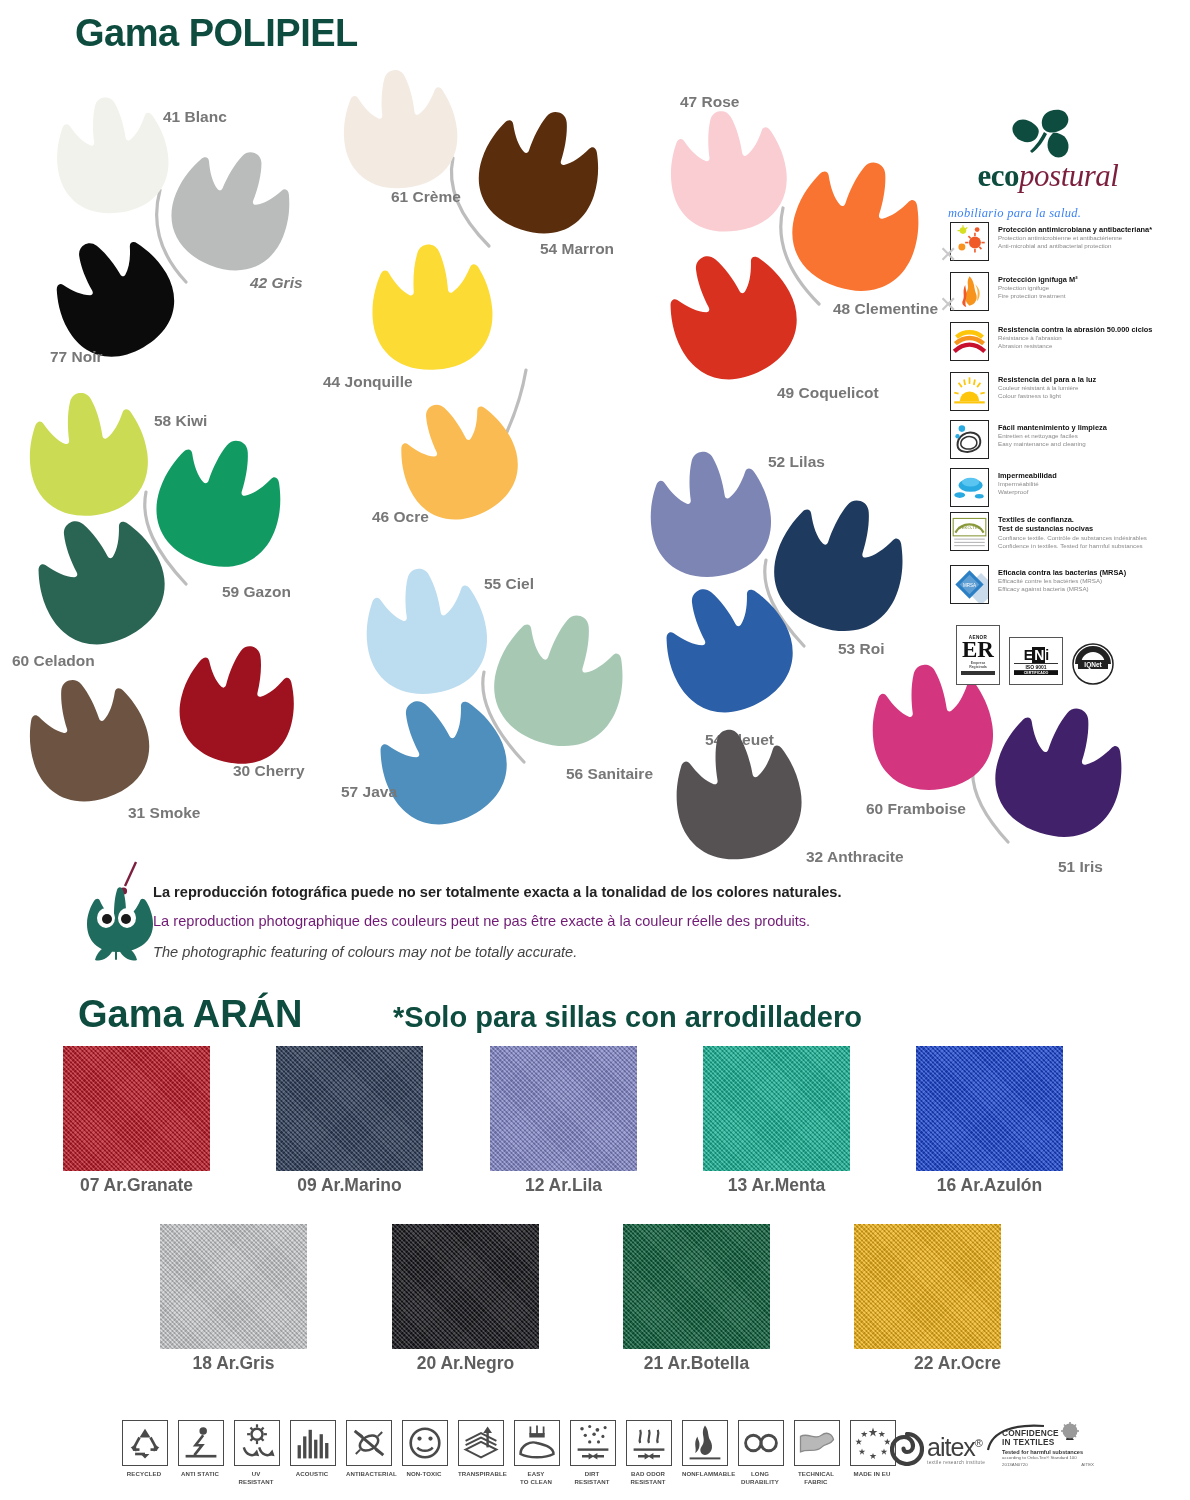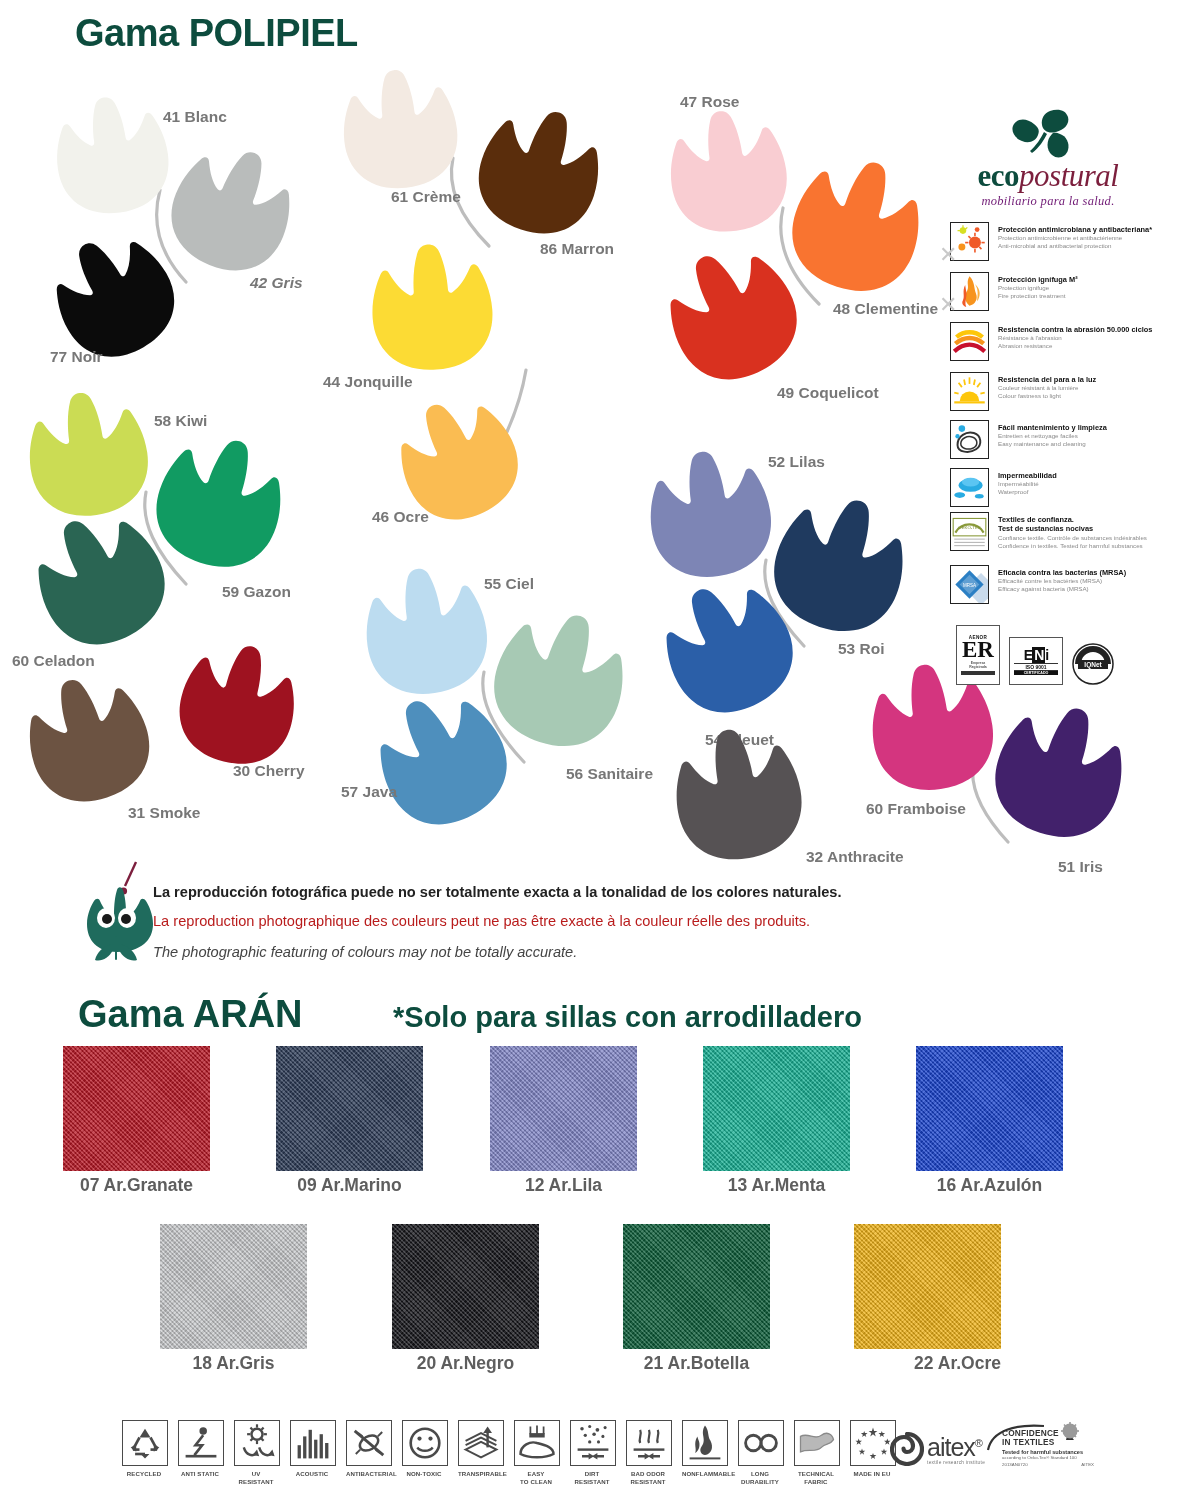--- a/index.html
+++ b/index.html
@@ -24,39 +24,39 @@
   .flabel{
     position:absolute;font-size:15.5px;font-weight:bold;color:#777777;white-space:nowrap;
   }
 
   
   .eco-wrap{position:absolute;left:948px;top:108px;width:200px;}
   .eco-name{font-size:31px;line-height:1;white-space:nowrap;letter-spacing:-0.5px;}
   .eco-name .eco{color:#0d4c3e;font-weight:bold;font-family:"Liberation Serif",serif;}
   .eco-name .postural{color:#7c1f3d;font-style:italic;font-family:"Liberation Serif",serif;}
   .eco-tag{
-    font-size:12.5px;color:#701a75;font-style:italic;font-family:"Liberation Serif",serif;
-    text-align:center;margin-top:3px;letter-spacing:0.3px;
+    font-size:12.5px;color:#3b82f6;font-style:italic;font-family:"Liberation Serif",serif;
+    margin-top:15px;letter-spacing:0.3px;
   }
 
   
   .feat{position:absolute;left:950px;display:flex;align-items:flex-start;}
   .feat-ico{width:37px;height:37px;border:1.4px solid #222;flex:0 0 auto;position:relative;overflow:hidden;background:#fff;}
   .feat-txt{margin-left:9px;padding-top:3px;}
   .feat-es{font-size:7.4px;color:#111;font-weight:600;line-height:1.25;white-space:nowrap;}
   .feat-fr,.feat-en{font-size:6.2px;color:#8a8a8a;line-height:1.3;white-space:nowrap;}
   .xmark{position:absolute;left:-12px;bottom:-6px;font-size:22px;color:#c9c9c9;font-weight:bold;line-height:1;}
 
   
   .certrow{position:absolute;left:956px;top:625px;display:flex;align-items:flex-end;gap:9px;}
   .cert-box{border:1px solid #555;background:#fff;display:flex;align-items:center;justify-content:center;
             flex-direction:column;font-weight:bold;color:#111;}
 
   
-  .disc{position:absolute;left:153px;font-size:14.6px;color:#b91c1c;white-space:nowrap;}
+  .disc{position:absolute;left:153px;font-size:14.6px;color:#701a75;white-space:nowrap;}
   .disc.b{font-weight:bold;color:#222;}
   .disc.i{font-style:italic;color:#444;}
 
   
   .sw-cell{position:absolute;}
   .sw{
     width:100%;height:100%;
     background-image:
       repeating-linear-gradient(45deg, rgba(255,255,255,.17) 0 1.6px, rgba(0,0,0,.13) 1.6px 3.2px),
       repeating-linear-gradient(-45deg, rgba(255,255,255,.10) 0 1.6px, rgba(0,0,0,.10) 1.6px 3.2px);
@@ -141,21 +141,21 @@
       <svg viewBox="0 0 120 119">
         <use href="#tulip-path" fill="#f3eae2"></use>
       </svg>
     </div>
     <div class="flabel" style="left: 391px; top: 188px;">61 Crème</div>
     <div class="tulip" style="left: 480px; top: 112px; transform: rotate(18deg) scale(1.06); transform-origin: 50% 50%;">
       <svg viewBox="0 0 120 119">
         <use href="#tulip-path" fill="#5a2d0c"></use>
       </svg>
     </div>
-    <div class="flabel" style="left: 540px; top: 240px;">86 Marron</div>
+    <div class="flabel" style="left: 540px; top: 240px;">54 Marron</div>
     <div class="stem" style="left: 480px; top: 370px;">
       <svg width="60" height="120">
         <path d="M46,0 C40,36 24,74 0,112" fill="none" stroke="#bdbdbd" stroke-width="3.2" stroke-linecap="round"></path>
       </svg>
     </div>
     <div class="tulip" style="left: 372px; top: 248px; transform: rotate(-4deg) scale(1.08); transform-origin: 50% 50%;">
       <svg viewBox="0 0 120 119">
         <use href="#tulip-path" fill="#fcdb34"></use>
       </svg>
     </div>

